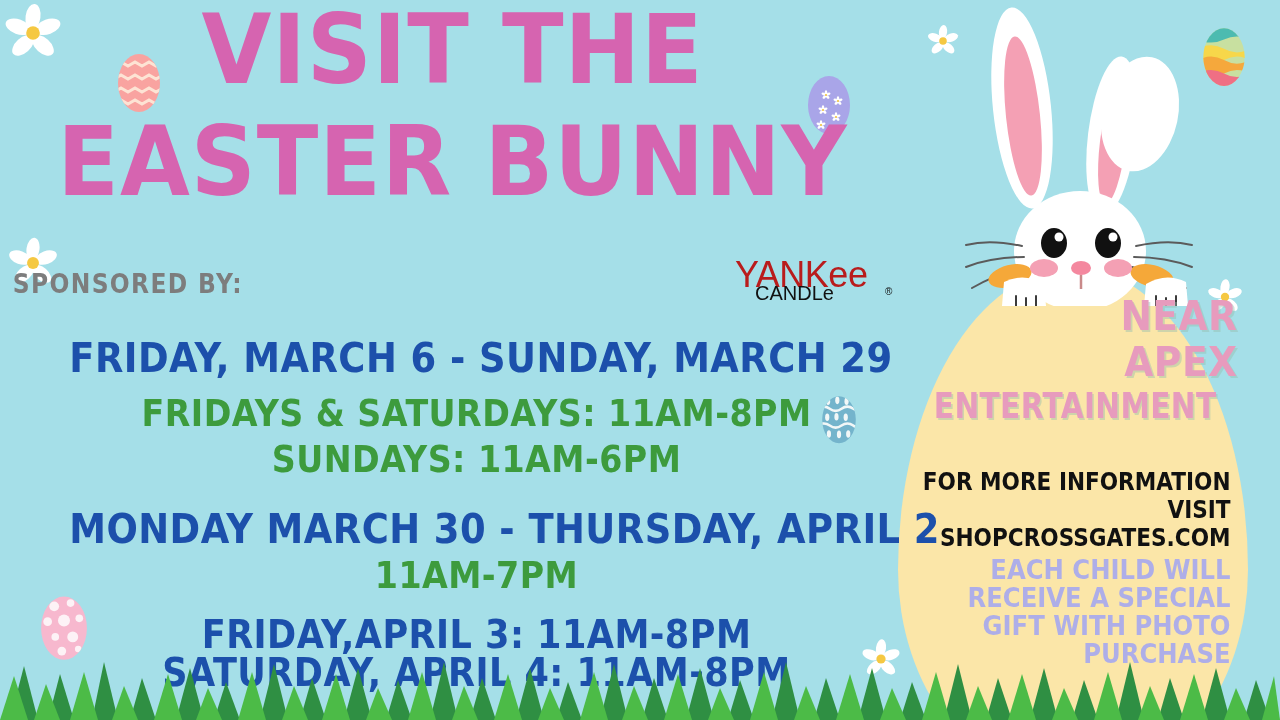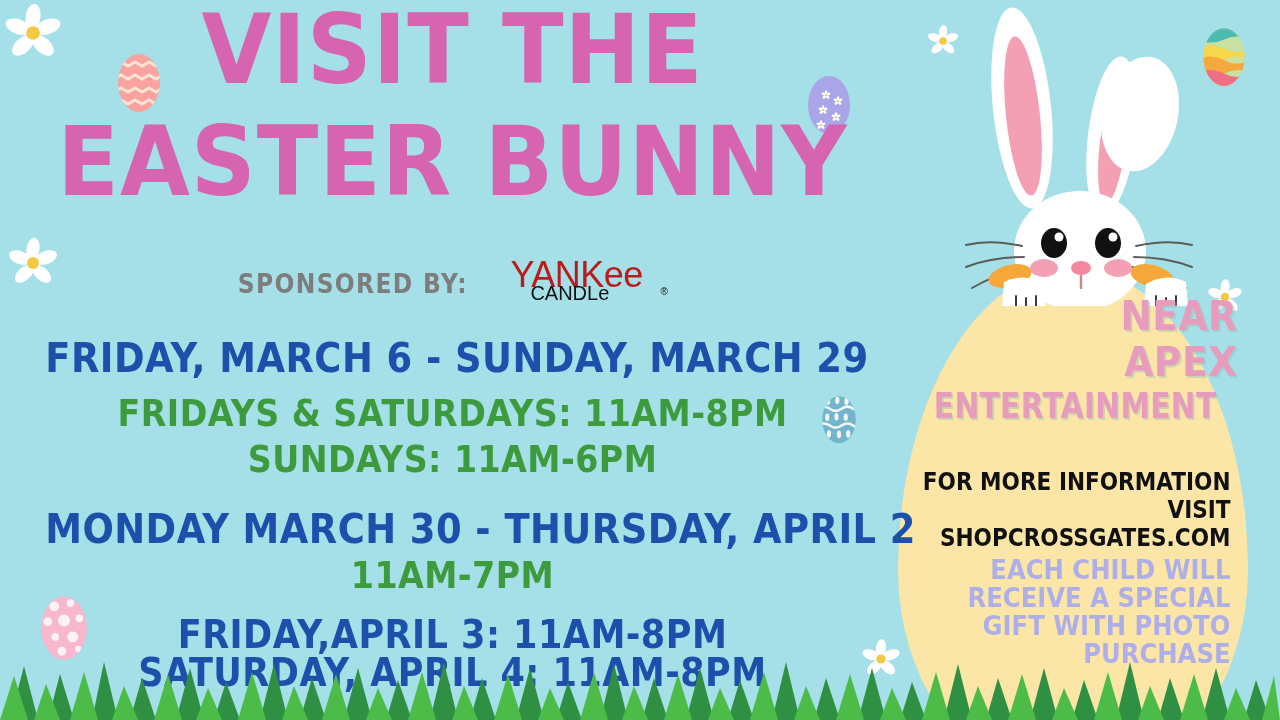--- a/index.html
+++ b/index.html
@@ -31,41 +31,42 @@
     z-index: 6;
   }
 
   
   #left-col {
     position: absolute;
     left: 0; top: 0;
     width: 905px;
     height: 510px;
     z-index: 4;
+    padding-left: 24px;
   }
 
   .title-line {
     text-align: center;
     color: #d664b0;
     font-weight: 700;
     letter-spacing: 1px;
     line-height: 0.92;
     font-family: "DejaVu Sans", sans-serif;
     transform: scaleX(0.94);
   }
   #title1 { position: absolute; left: 0; top: 6px;  width: 905px; font-size: 96px; }
   #title2 { position: absolute; left: 0; top: 118px; width: 905px; font-size: 96px; }
 
   #sponsor-row {
     position: absolute;
     left: 0; top: 256px;
     width: 905px;
     display: flex;
     align-items: center;
-    justify-content: center;
+    justify-content: space-between;
     gap: 30px;
   }
   #sponsor-label {
     color: #7d7d7d;
     font-size: 26px;
     font-weight: 700;
     letter-spacing: 1.5px;
     font-family: "DejaVu Sans", sans-serif;
     transform: scaleX(0.9);
   }

